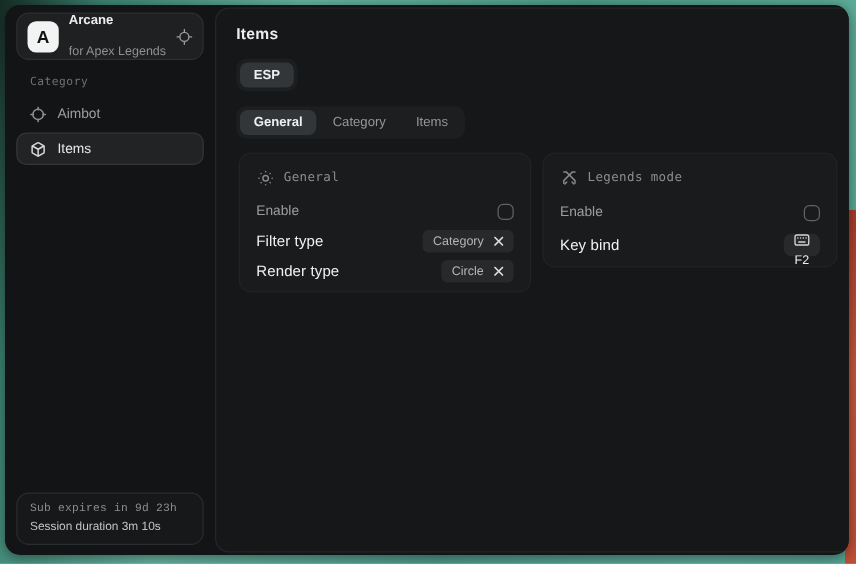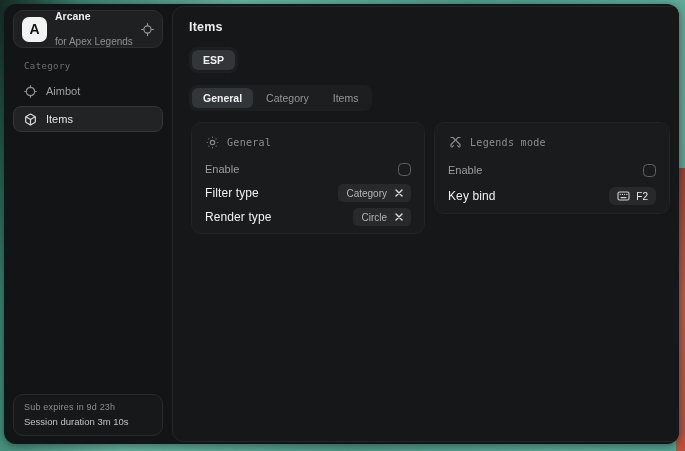--- a/index.html
+++ b/index.html
@@ -49,21 +49,21 @@
   .nav-item .nav-ic { display: flex; color: #8d9090; }
   .nav-item.selected { background: #212324; border-color: #343738; color: #e7e9e9; }
   .nav-item.selected .nav-ic { color: #d8dada; }
 
   .status-card {
     position: absolute; left: 9px; right: 9px; bottom: 8px;
     border: 1px solid #2a2c2d; border-radius: 10px; background: #171819;
     padding: 7px 10px 8px;
   }
   .status-line1 {
-    font-family: Liberation Sans, sans-serif; font-size: 9px; color: #8b8e8f; letter-spacing: .2px;
+    font-family: Liberation Mono, monospace; font-size: 9px; color: #8b8e8f; letter-spacing: .2px;
   }
   .status-line2 { font-size: 9.5px; color: #c2c4c4; margin-top: 4px; }
 
   
   .main {
     flex: 1; margin: 2px 2px 2px 0; background: #161718;
     border: 1px solid #242627; border-radius: 11px; padding: 13px 16px; position: relative;
   }
   .page-title { font-size: 12.5px; font-weight: bold; color: #eceeee; letter-spacing: .2px; }
 
@@ -103,21 +103,21 @@
 
   .chip {
     display: inline-flex; align-items: center; gap: 8px; height: 18px;
     background: #28292b; border-radius: 5px; padding: 0 8px; cursor: pointer;
   }
   .chip-value { font-size: 10px; color: #b4b6b6; }
   .chip-clear { display: flex; color: #dcdedf; cursor: pointer; }
 
   .keybind {
     display: inline-flex; align-items: center; gap: 6px; height: 18px;
-    background: #27292a; border-radius: 6px; padding: 0 8px; cursor: pointer;
+    background: #27292a; border-radius: 6px; padding: 0 8px; cursor: pointer; flex-direction: column;
   }
   .keybind-ic { display: flex; color: #d2d4d4; }
   .keybind-value { font-size: 10px; color: #eceeee; font-weight: 500; }
 
   svg { display: block; }
 </style>
 </head>
 <body>
 
 <div class="edge-red"></div>

